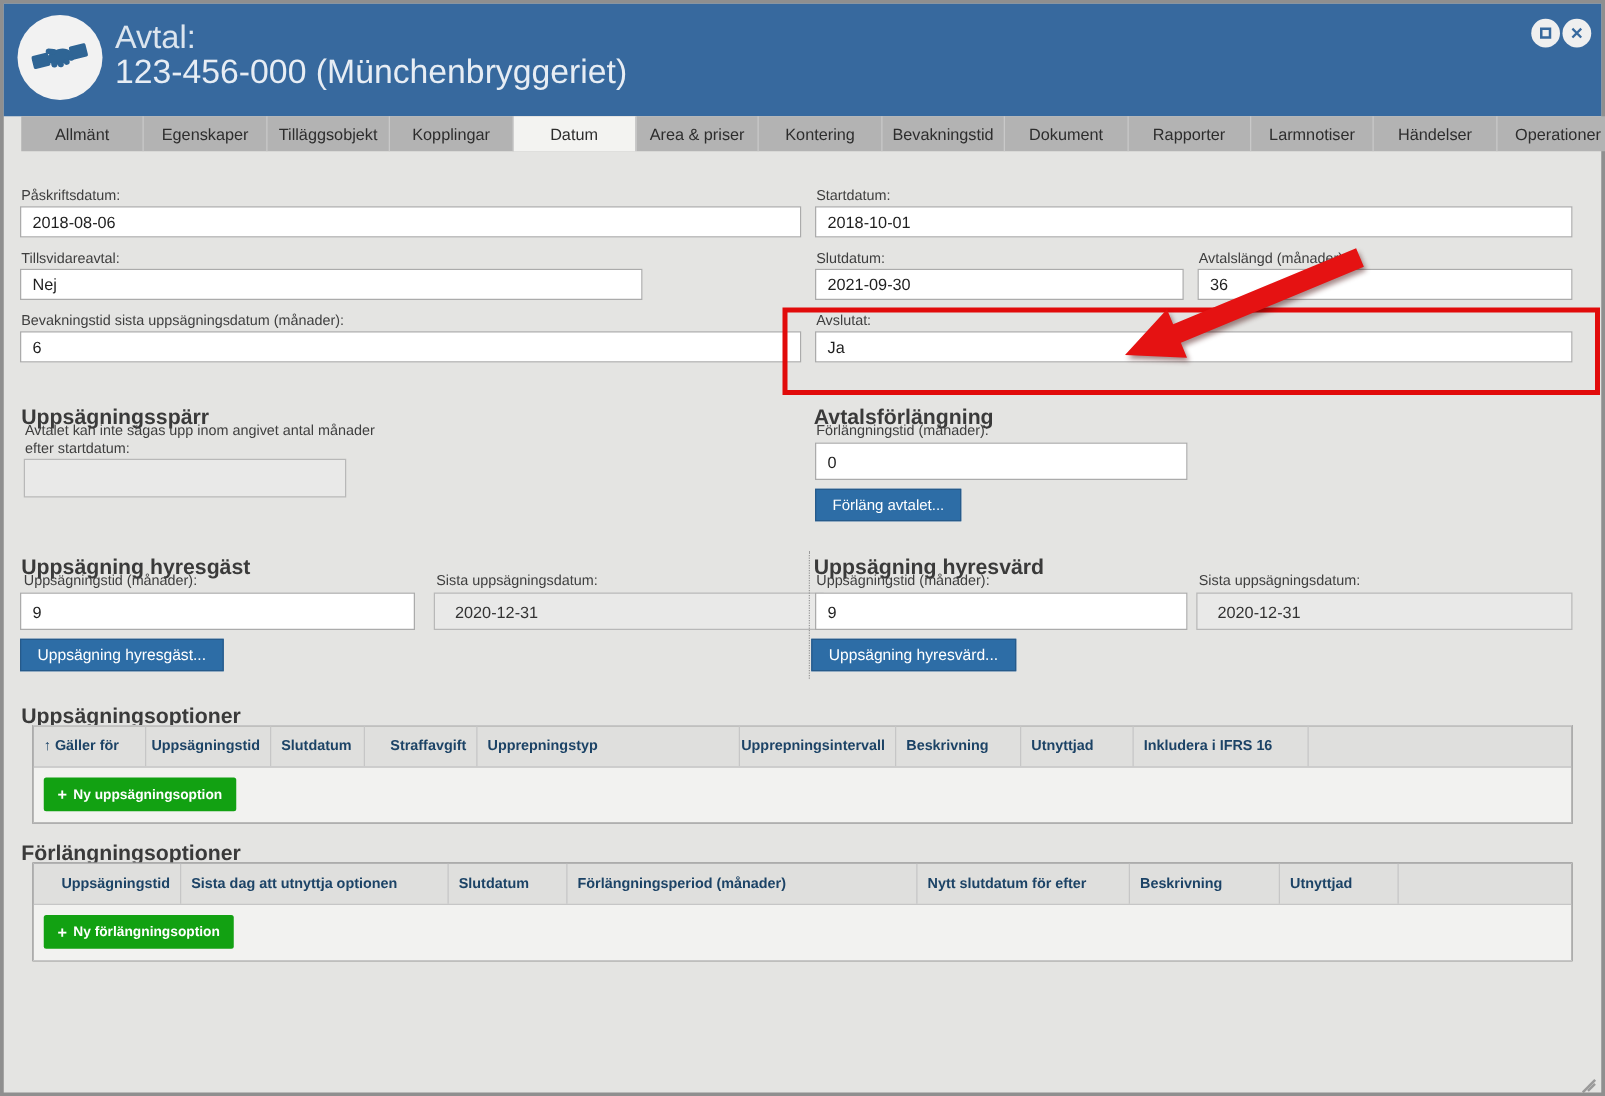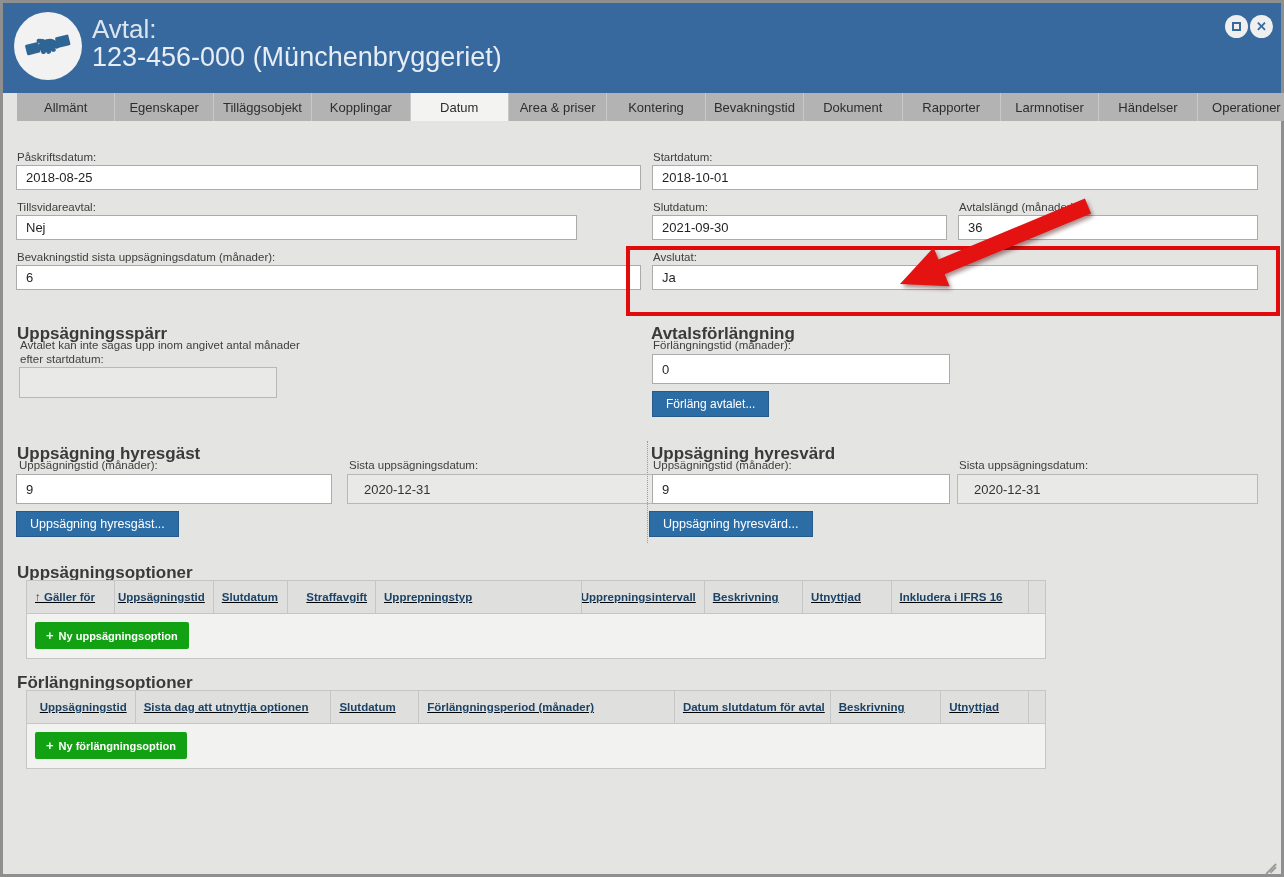--- a/index.html
+++ b/index.html
@@ -37,21 +37,21 @@
   .btn-blue { position:absolute; height:26px; background:#2d6da6; color:#fff;
               border:1px solid #265a8a; font-size:12px; display:flex; align-items:center;
               padding:0 13px; cursor:pointer; }
   .btn-green { position:absolute; height:27px; background:#12a112; color:#fff; border:none;
                border-radius:2px; font-size:11px; font-weight:bold; display:flex;
                align-items:center; gap:5px; padding:0 11px; cursor:pointer; }
   .btn-green .plus { font-size:13px; font-weight:bold; }
   .vdivider { position:absolute; border-left:1px dotted #9a9a9a; width:0; }
 
   
-  .gridbox { position:absolute; width:1020px; border:1px solid #c6c6c6; background:#404040;text-decoration:underline; }
+  .gridbox { position:absolute; width:1232px; border:1px solid #c6c6c6; background:#404040; }
   .gridhead { display:flex; height:33px; background:#dfdfdd; border-bottom:1px solid #c6c6c6; }
   .th { display:flex; align-items:center; padding:0 8px; font-size:11.5px; font-weight:bold;
         color:#1c4366; border-right:1px solid #c6c6c6; overflow:hidden; white-space:nowrap; }
   .th.right { justify-content:flex-end; }
   .th.fill { flex:1; border-right:none; }
   .gridrow { height:44px; position:relative; background:#f2f2f0; }
 
   
   .red-rect { position:absolute; left:623px; top:243px; width:654px; height:70px;
               border:4px solid #e10b0b; pointer-events:none; }
@@ -103,26 +103,26 @@
       <div class="tab">Kontering</div>
       <div class="tab">Bevakningstid</div>
       <div class="tab">Dokument</div>
       <div class="tab">Rapporter</div>
       <div class="tab">Larmnotiser</div>
       <div class="tab">Händelser</div>
       <div class="tab">Operationer</div>
     </div>
 
   <div class="lbl" style="left:14px; top:148px;">Påskriftsdatum:</div>
-  <div class="inp" style="left:13px; top:162px; width:625px;">2018-08-25</div>
+  <div class="inp" style="left:13px; top:162px; width:625px;">2018-08-06</div>
   <div class="lbl" style="left:650px; top:148px;">Startdatum:</div>
   <div class="inp" style="left:649px; top:162px; width:606px;">2018-10-01</div>
 
   <div class="lbl" style="left:14px; top:198px;">Tillsvidareavtal:</div>
-  <div class="inp" style="left:13px; top:212px; width:561px;">Nej</div>
+  <div class="inp" style="left:13px; top:212px; width:498px;">Nej</div>
   <div class="lbl" style="left:650px; top:198px;">Slutdatum:</div>
   <div class="inp" style="left:649px; top:212px; width:295px;">2021-09-30</div>
   <div class="lbl" style="left:956px; top:198px;">Avtalslängd (månader):</div>
   <div class="inp" style="left:955px; top:212px; width:300px;">36</div>
 
   <div class="lbl" style="left:14px; top:248px;">Bevakningstid sista uppsägningsdatum (månader):</div>
   <div class="inp" style="left:13px; top:262px; width:625px;">6</div>
   <div class="lbl" style="left:650px; top:248px;">Avslutat:</div>
   <div class="inp" style="left:649px; top:262px; width:606px;">Ja</div>
 
@@ -174,21 +174,21 @@
     </div>
   </div>
 
   <div class="sec-title" style="left:14px; top:670px;">Förlängningsoptioner</div>
   <div class="gridbox" style="left:23px; top:687px;">
     <div class="gridhead">
         <div class="th right" style="width: 118px;">Uppsägningstid</div>
         <div class="th" style="width: 214px;">Sista dag att utnyttja optionen</div>
         <div class="th" style="width: 95px;">Slutdatum</div>
         <div class="th" style="width: 280px;">Förlängningsperiod (månader)</div>
-        <div class="th" style="width: 170px;">Datum slutdatum för avtal</div>
+        <div class="th" style="width: 170px;">Nytt slutdatum för efter</div>
         <div class="th" style="width: 120px;">Beskrivning</div>
         <div class="th" style="width: 95px;">Utnyttjad</div>
         <div class="th fill"></div>
       </div>
     <div class="gridrow">
       <button class="btn-green" style="left:8px; top:8px;">
         <span class="plus">+</span>
         <span>Ny förlängningsoption</span>
       </button>
     </div>

